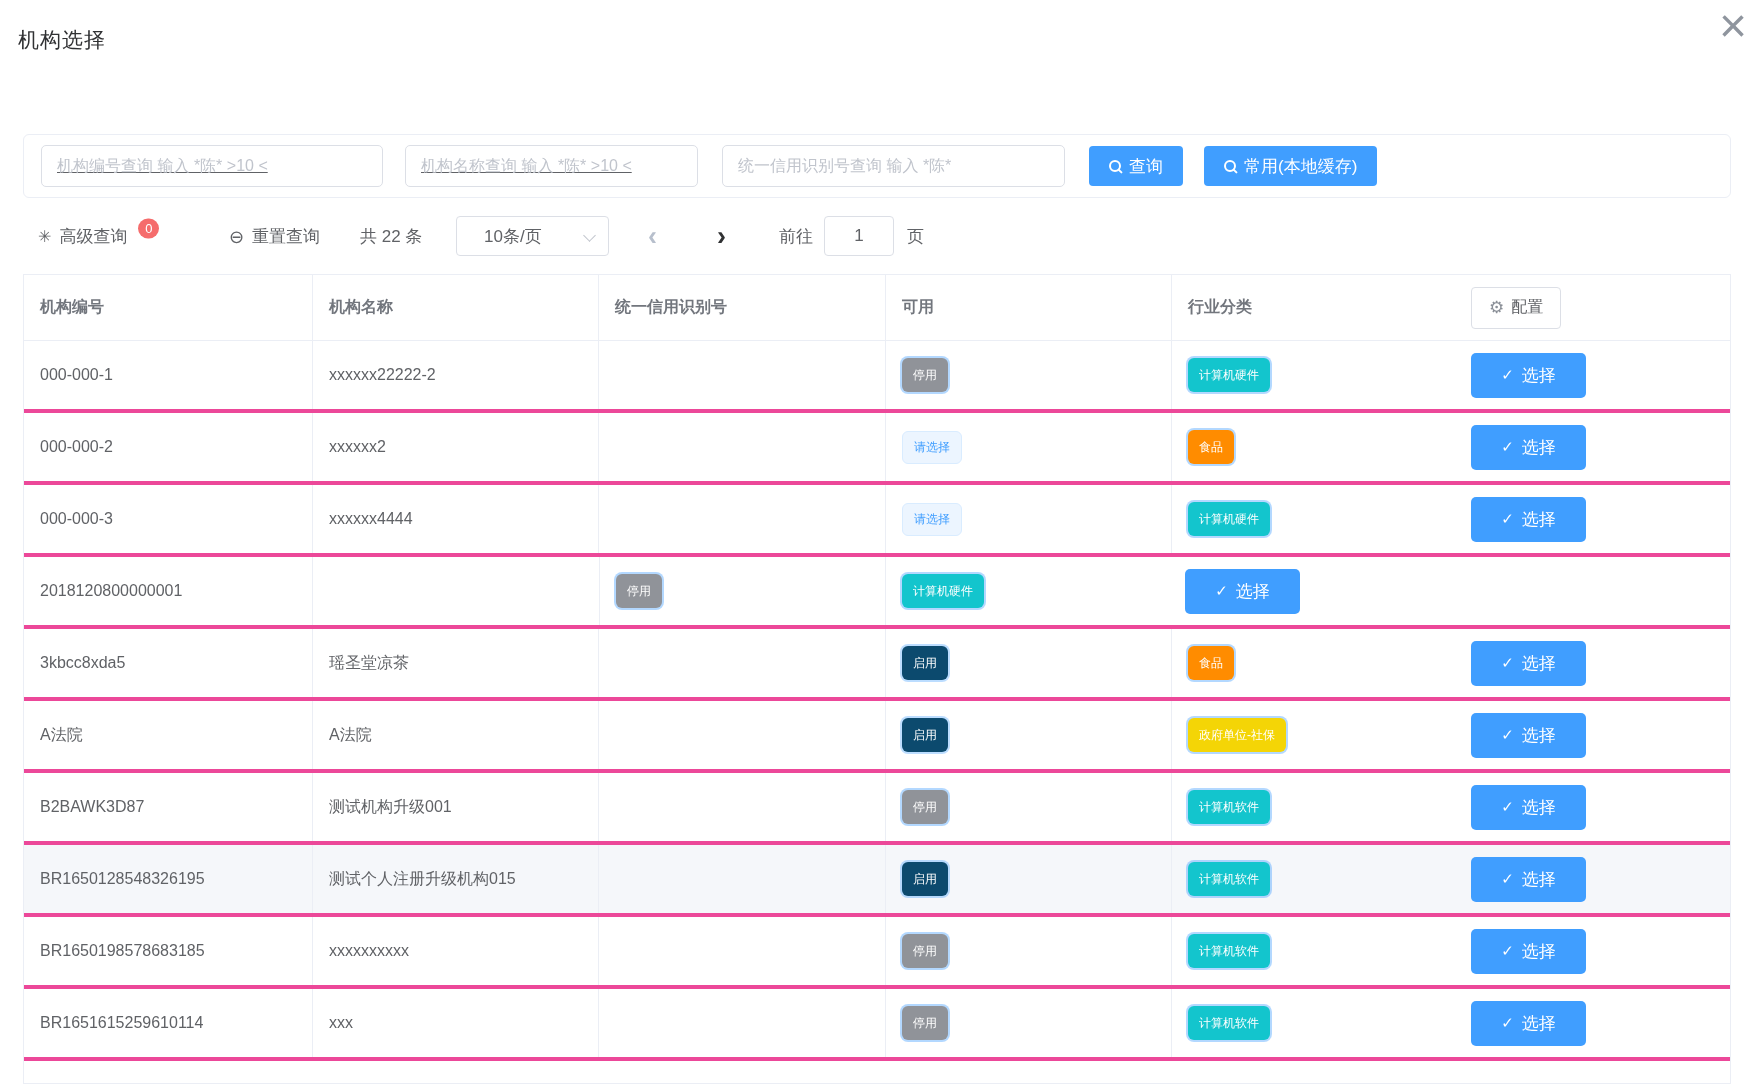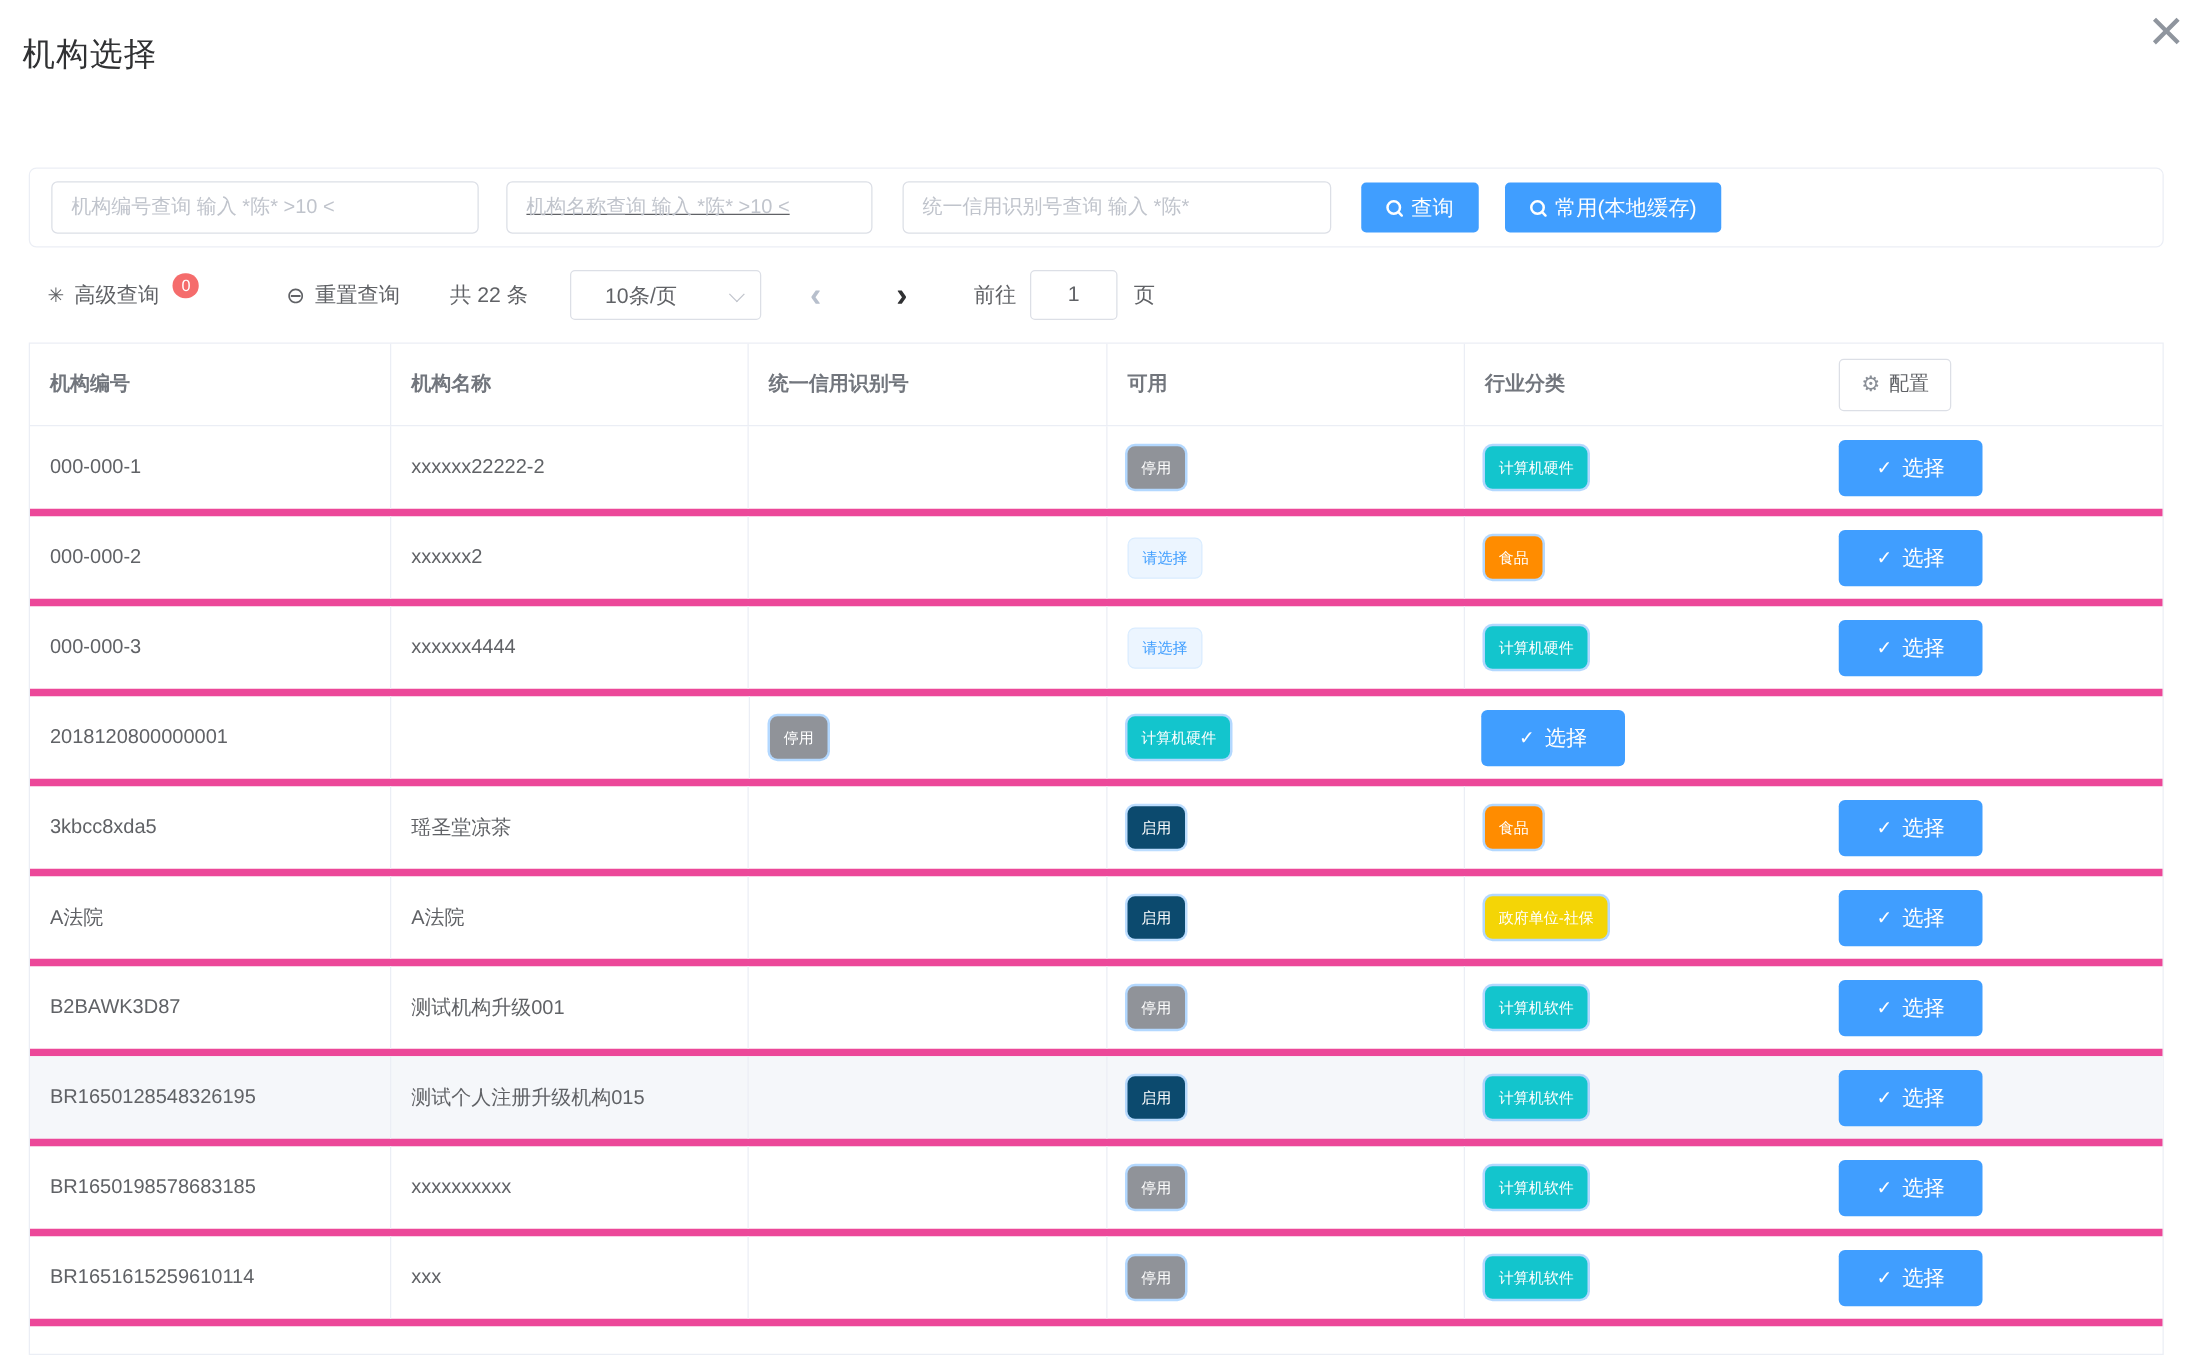--- a/index.html
+++ b/index.html
@@ -1,30 +1,30 @@
 <!DOCTYPE html>
 <html><head>
 <meta charset="utf-8">
 <style>
   * { margin:0; padding:0; box-sizing:border-box; }
   html,body { width:1757px; height:1089px; background:#fff; overflow:hidden;
     font-family:"Liberation Sans", sans-serif; }
   .abs { position:absolute; }
 
   
-  .dlg-title { left:18px; top:26px; font-size:26px; color:#303133; font-weight:500; letter-spacing:1px; }
+  .dlg-title { left:18px; top:26px; font-size:21px; color:#303133; font-weight:500; letter-spacing:1px; }
   .dlg-close { right:10px; top:0px; font-size:48px; font-weight:200; color:#8f959e; line-height:1.1; cursor:pointer; }
 
   
   .panel { left:23px; top:134px; width:1708px; height:64px; border:1px solid #ebeef5;
     border-radius:6px; display:flex; align-items:center; }
   .s-input { height:42px; border:1px solid #dcdfe6; border-radius:5px; padding:0 15px;
     font-size:16px; color:#606266; outline:none; font-family:"Liberation Sans", sans-serif; }
   .s-input::placeholder { color:#c0c4cc; }
-  .in1 { width:342px; margin-left:17px; }
+  .in1 { width:342px; margin-left:17px;text-decoration:underline; }
   .in2 { width:293px; margin-left:22px;text-decoration:underline; }
   .in3 { width:343px; margin-left:24px; }
   .btn-primary { height:40px; border:none; border-radius:4px; background:#409eff; color:#fff;
     font-size:17px; display:inline-flex; align-items:center; gap:8px; padding:0 20px;
     cursor:pointer; font-family:"Liberation Sans", sans-serif; }
   .btn-q { margin-left:24px; } .btn-c { margin-left:21px; }
   .mag { width:12px; height:12px; border:2px solid currentColor; border-radius:50%;
     position:relative; display:inline-block; flex:none; }
   .mag::after { content:""; position:absolute; width:2px; height:6px; background:currentColor;
     right:-2px; bottom:-4px; transform:rotate(-45deg); border-radius:1px; }
@@ -47,21 +47,21 @@
   .pg-next { left:694px; font-size:27px; color:#303133; cursor:pointer; font-weight:bold; }
   .goto-lab { left:756px; } .goto-suf { left:884px; }
   .goto-in { left:801px; width:70px; height:40px; border:1px solid #dcdfe6; border-radius:4px;
     text-align:center; font-size:17px; color:#606266; outline:none;
     font-family:"Liberation Sans", sans-serif; }
 
   
   .table { left:23px; top:274px; width:1708px; border:1px solid #ebeef5; }
   .thead { height:66px; display:flex; border-bottom:1px solid #ebeef5; align-items:center; }
   .th { font-size:16px; font-weight:bold; color:#72767d; }
-  .tr { height:72px; display:flex; align-items:center; border-bottom:6px solid #ec4899;
+  .tr { height:72px; display:flex; align-items:center; border-bottom:4px solid #ec4899;
     font-size:16px; color:#606266; }
   .tr.striped { background:#f5f7fa; }
   .td,.th { height:100%; display:flex; align-items:center; padding-left:16px; }
   .c1 { width:289px; } .c2 { width:286px; } .c3 { width:287px; }
   .c4 { width:286px; } .c5 { width:277px; } .c6 { flex:1; padding-left:6px; }
   .bdr { border-right:1px solid #ebeef5; }
   .tfoot-space { height:22px; }
 
   
   .tag { height:34px; display:inline-flex; align-items:center; padding:0 11px;

